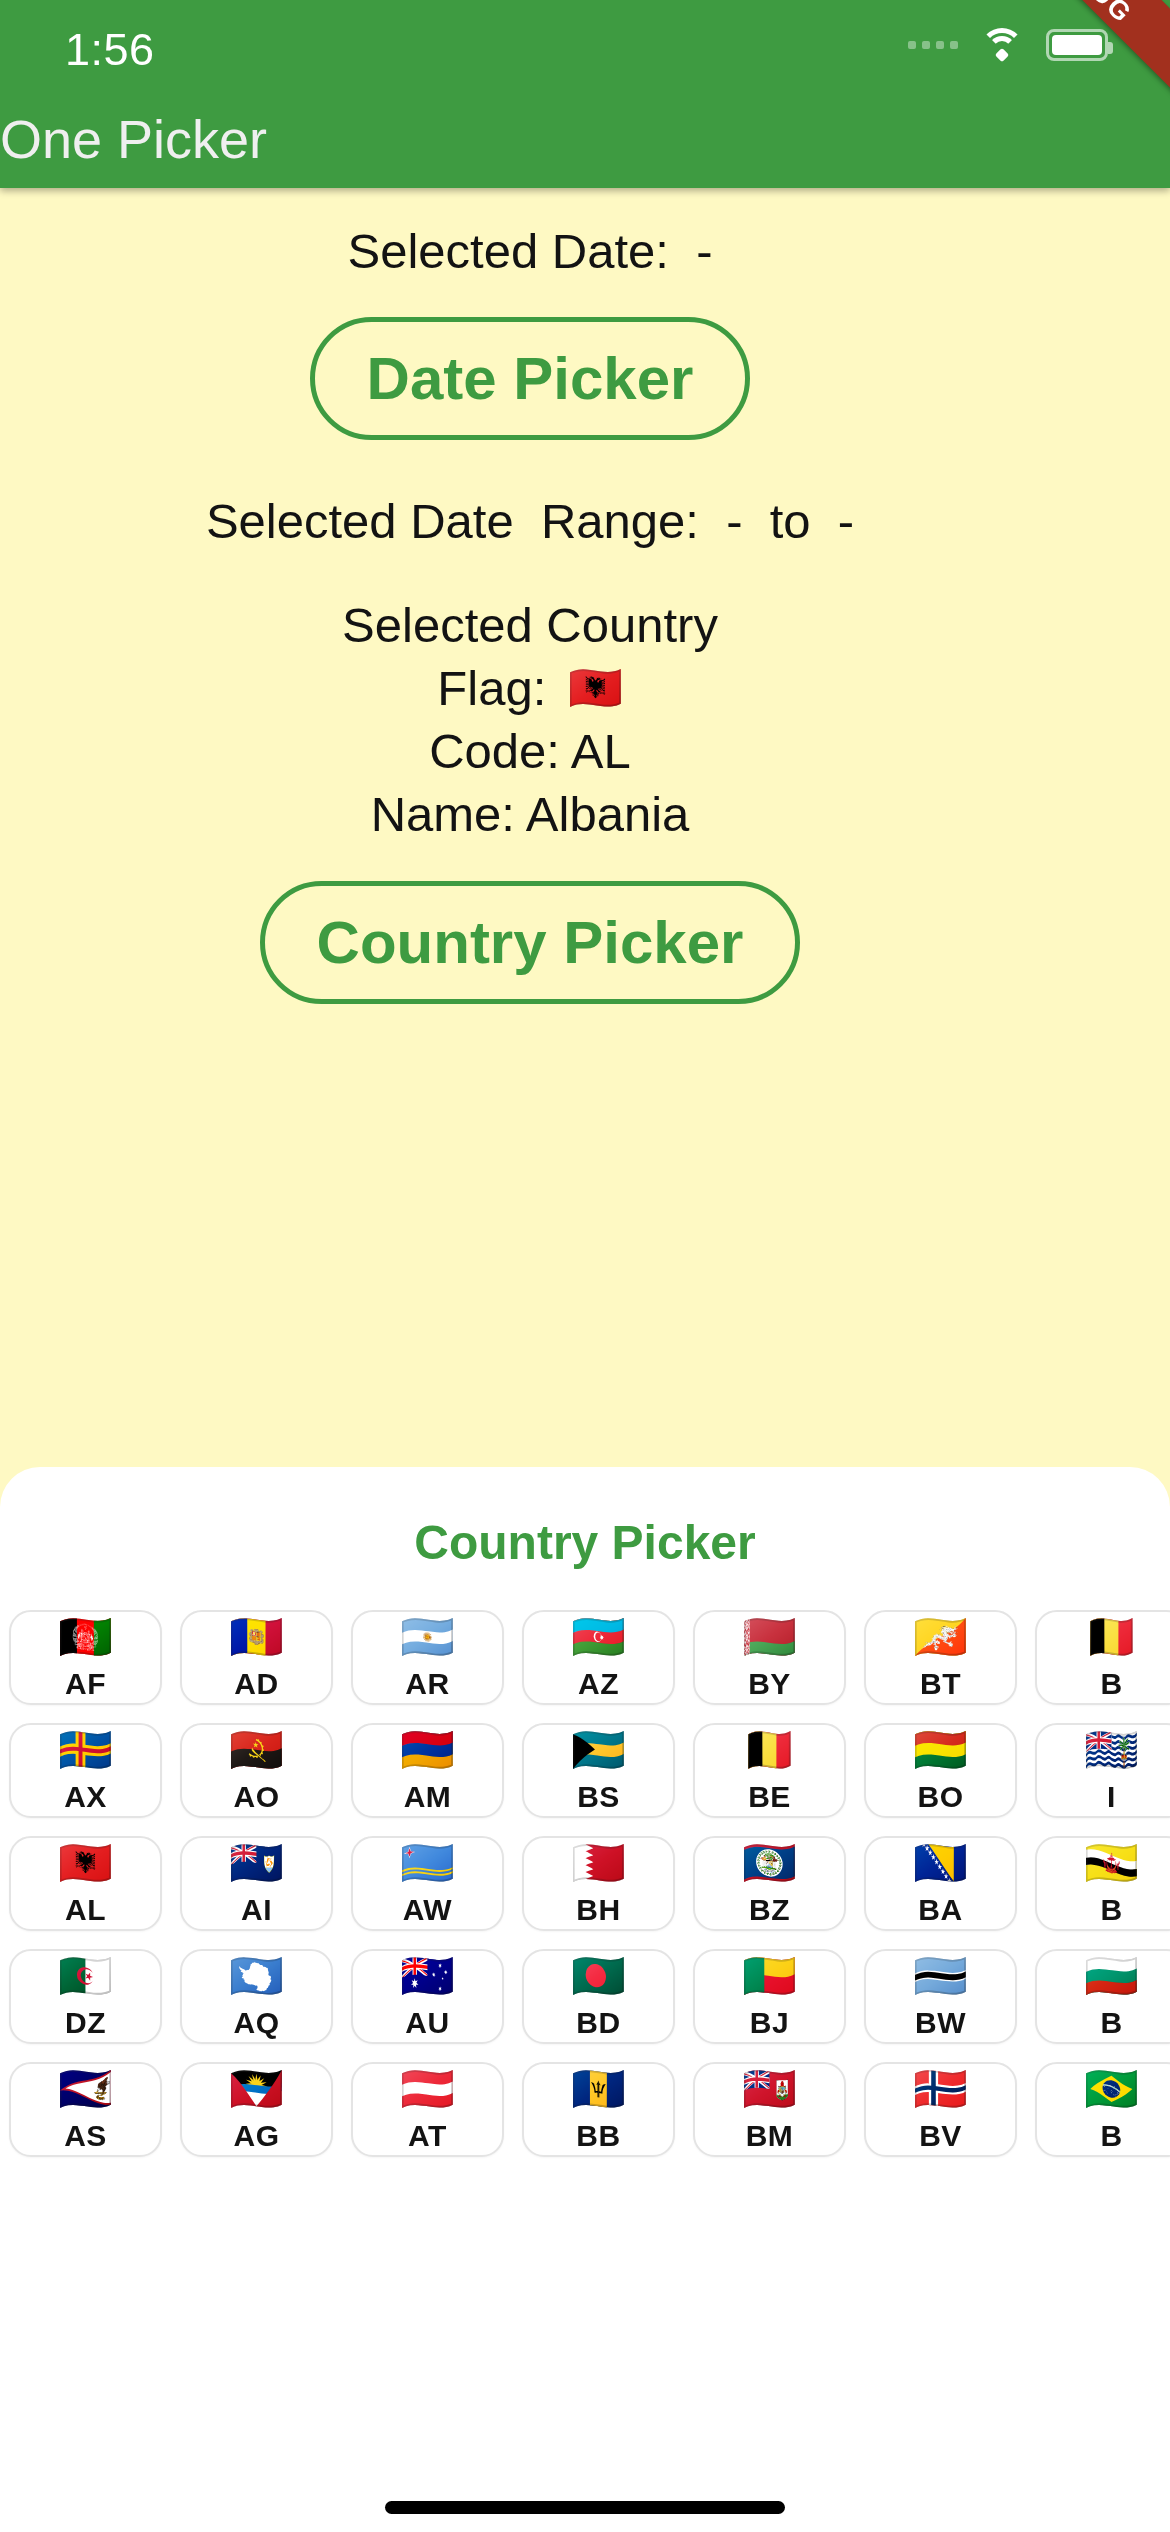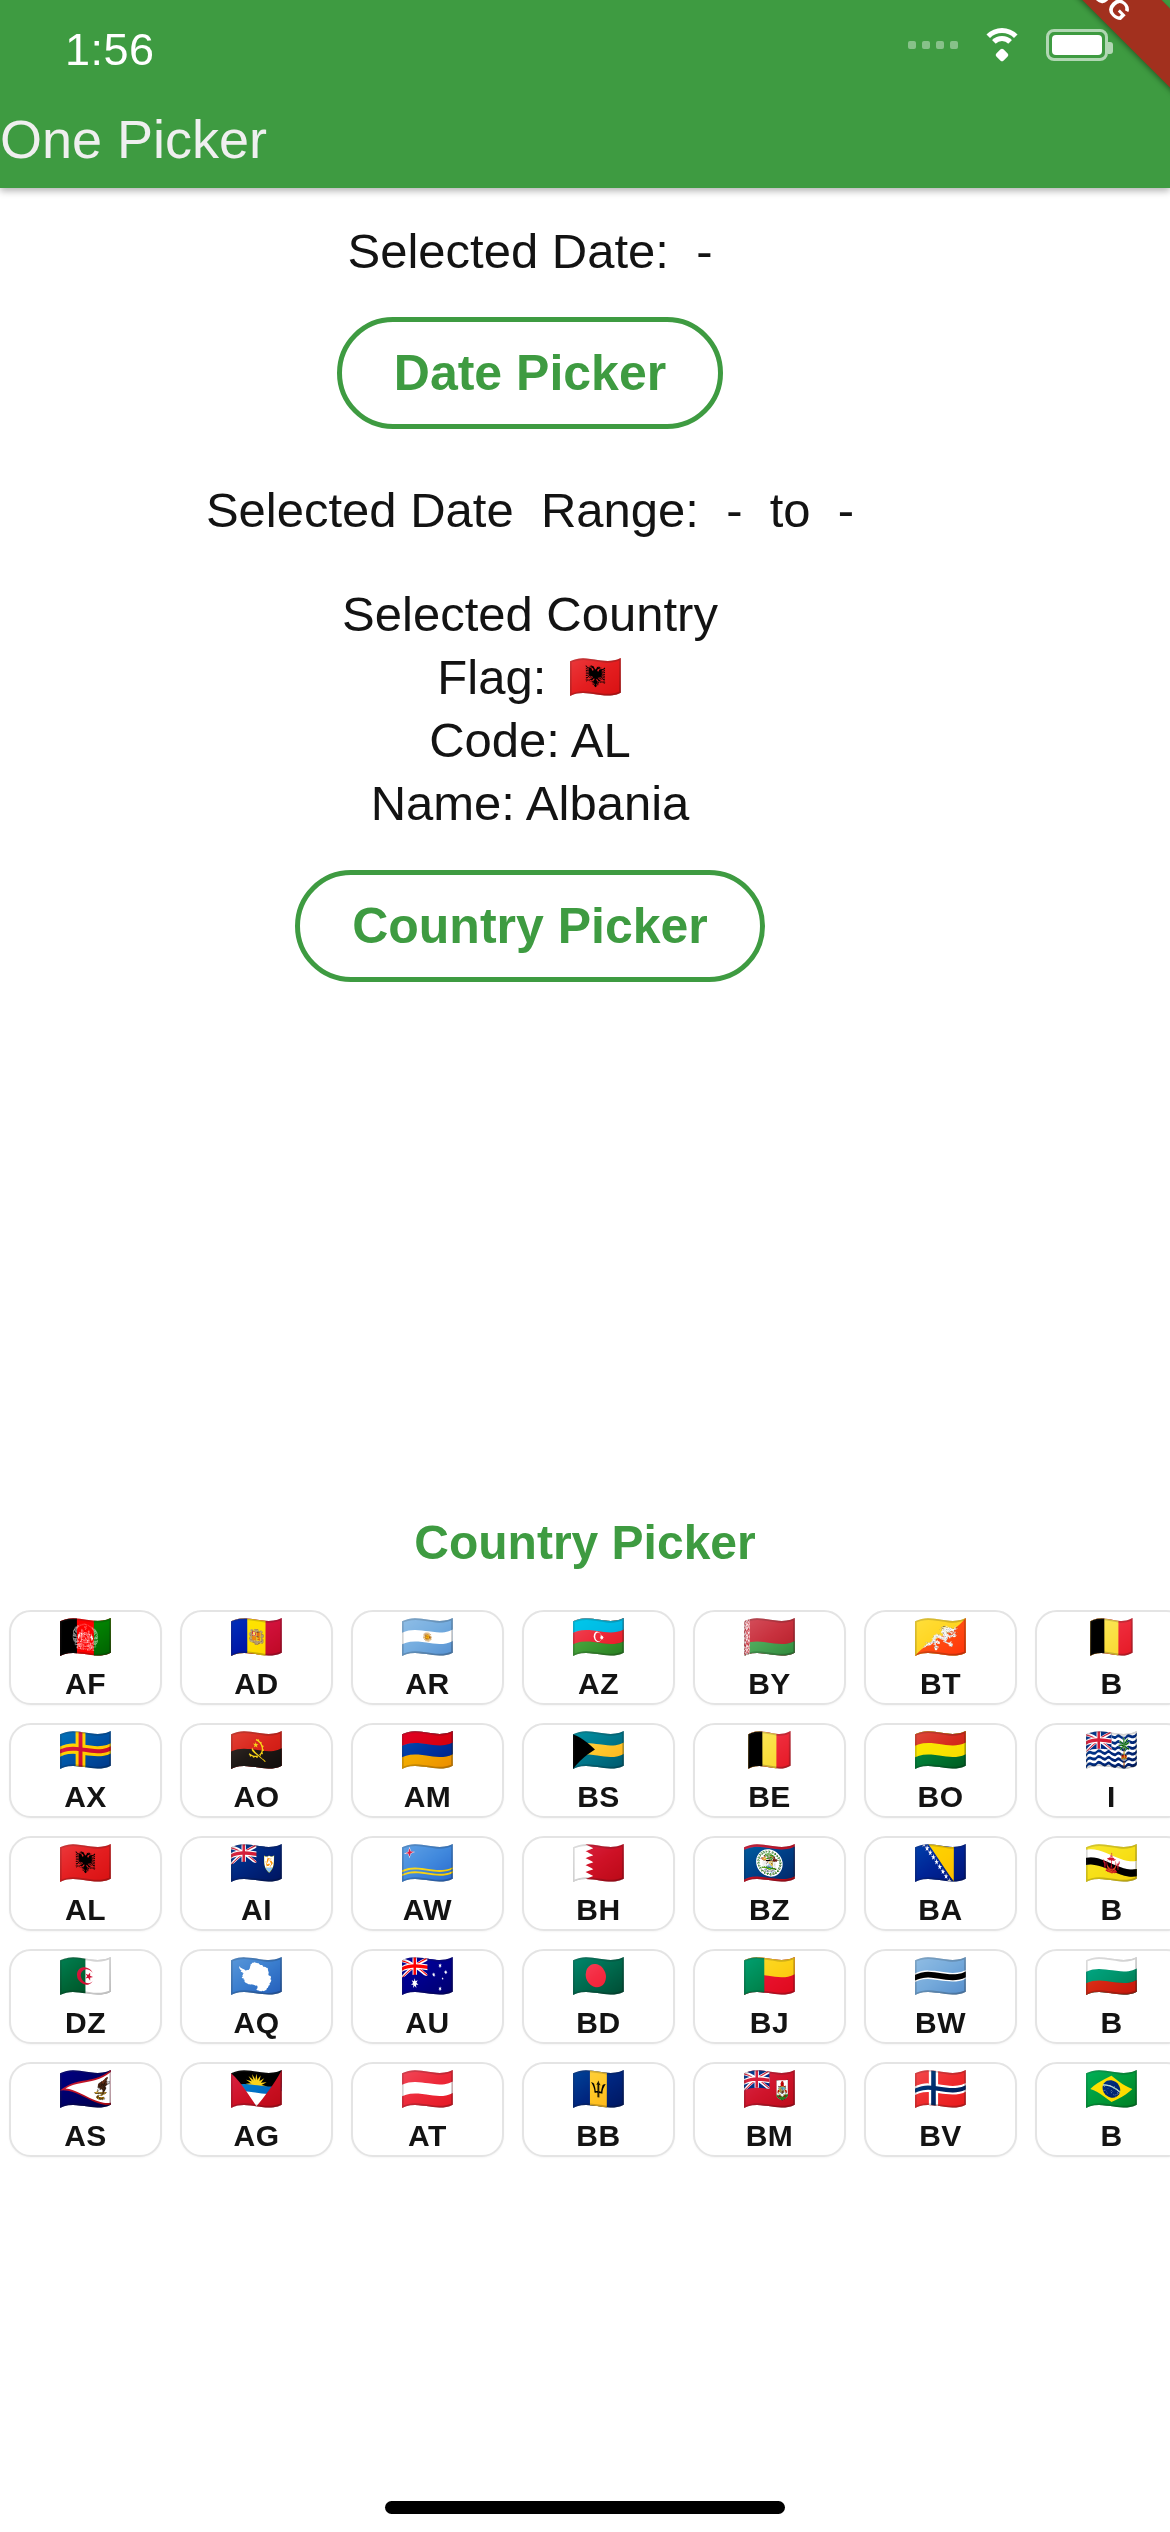--- a/index.html
+++ b/index.html
@@ -4,21 +4,21 @@
 <style>
   * { margin:0; padding:0; box-sizing:border-box; }
   html, body {
     width:1170px; height:2532px;
     font-family:"Liberation Sans", sans-serif;
     background:#E2E2E2;
     overflow:hidden;
   }
   #app {
     position:relative; width:1170px; height:2532px;
-    background:#ffffff; overflow:hidden;
+    background:#fef9c3; overflow:hidden;
   }
 
   
   .appbar {
     position:absolute; top:0; left:0; width:1170px; height:188px;
     background:#3E9B41;
     box-shadow:0 3px 7px rgba(0,0,0,0.30);
     z-index:20; overflow:hidden;
   }
   .statusbar {
@@ -85,21 +85,21 @@
   }
   .label-line {
     font-size:49px; color:#131313; text-align:center;
     white-space:pre; line-height:1.04;
   }
   .pill-btn {
     border:5px solid #3E9B41;
     border-radius:64px;
     background:transparent;
     color:#3E9B41;
-    font-size:50px; font-weight:bold;
+    font-size:60px; font-weight:bold;
     font-family:"Liberation Sans", sans-serif;
     padding:22px 52px;
     cursor:pointer;
   }
   .country-block {
     display:flex; flex-direction:column; align-items:center;
     line-height:1.0;
   }
   .country-block .cb-line {
     font-size:49px; color:#131313; white-space:pre;text-align:right;

